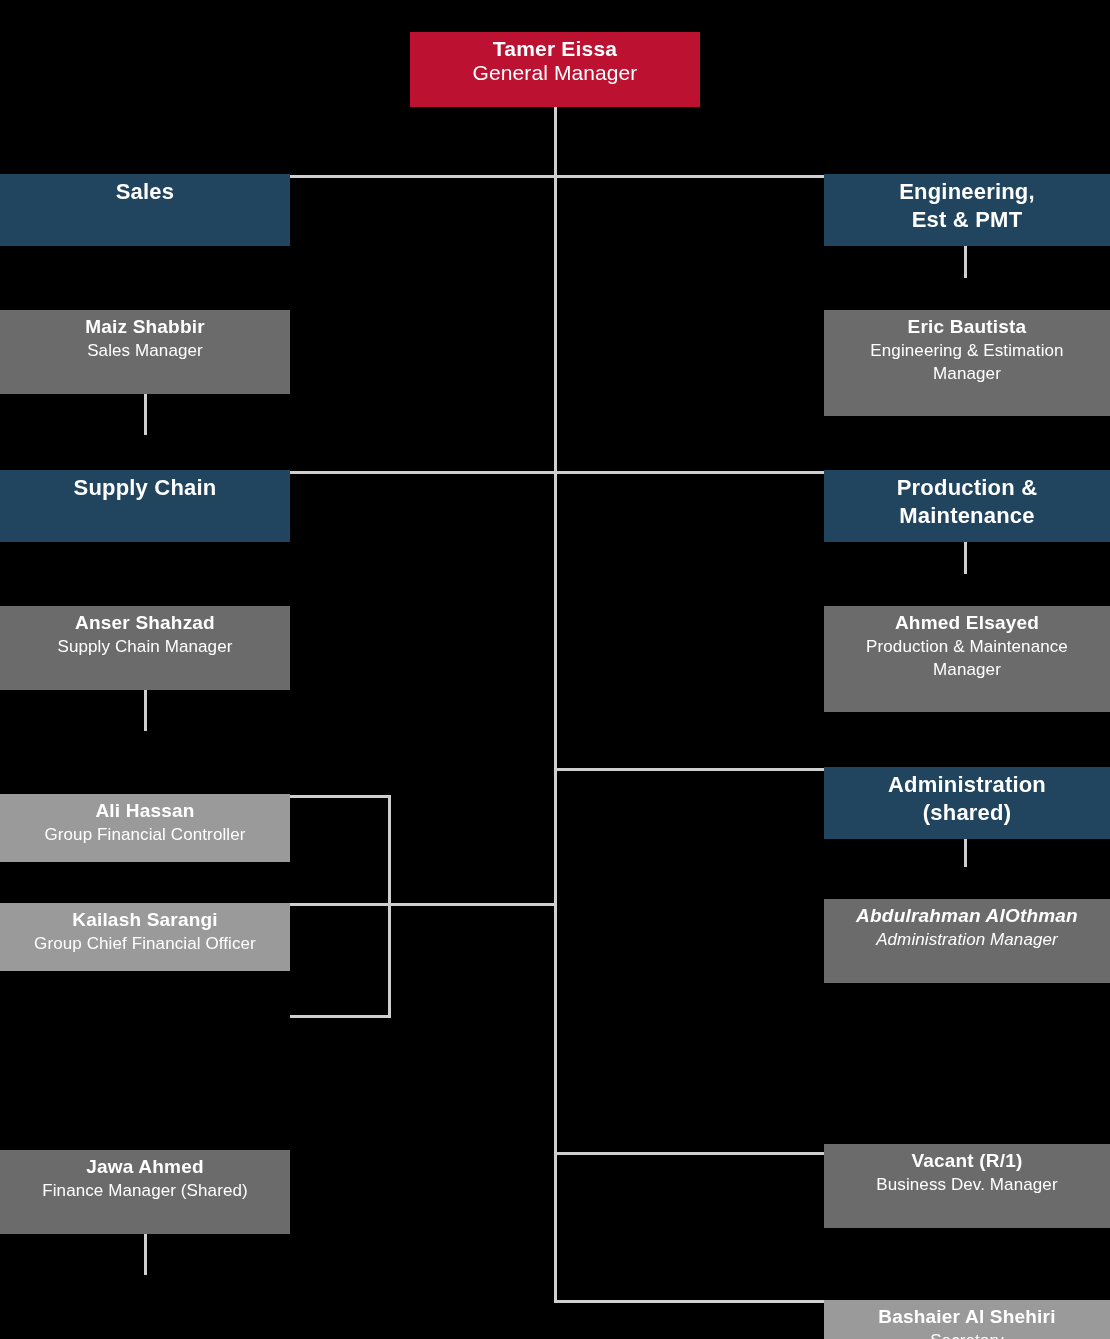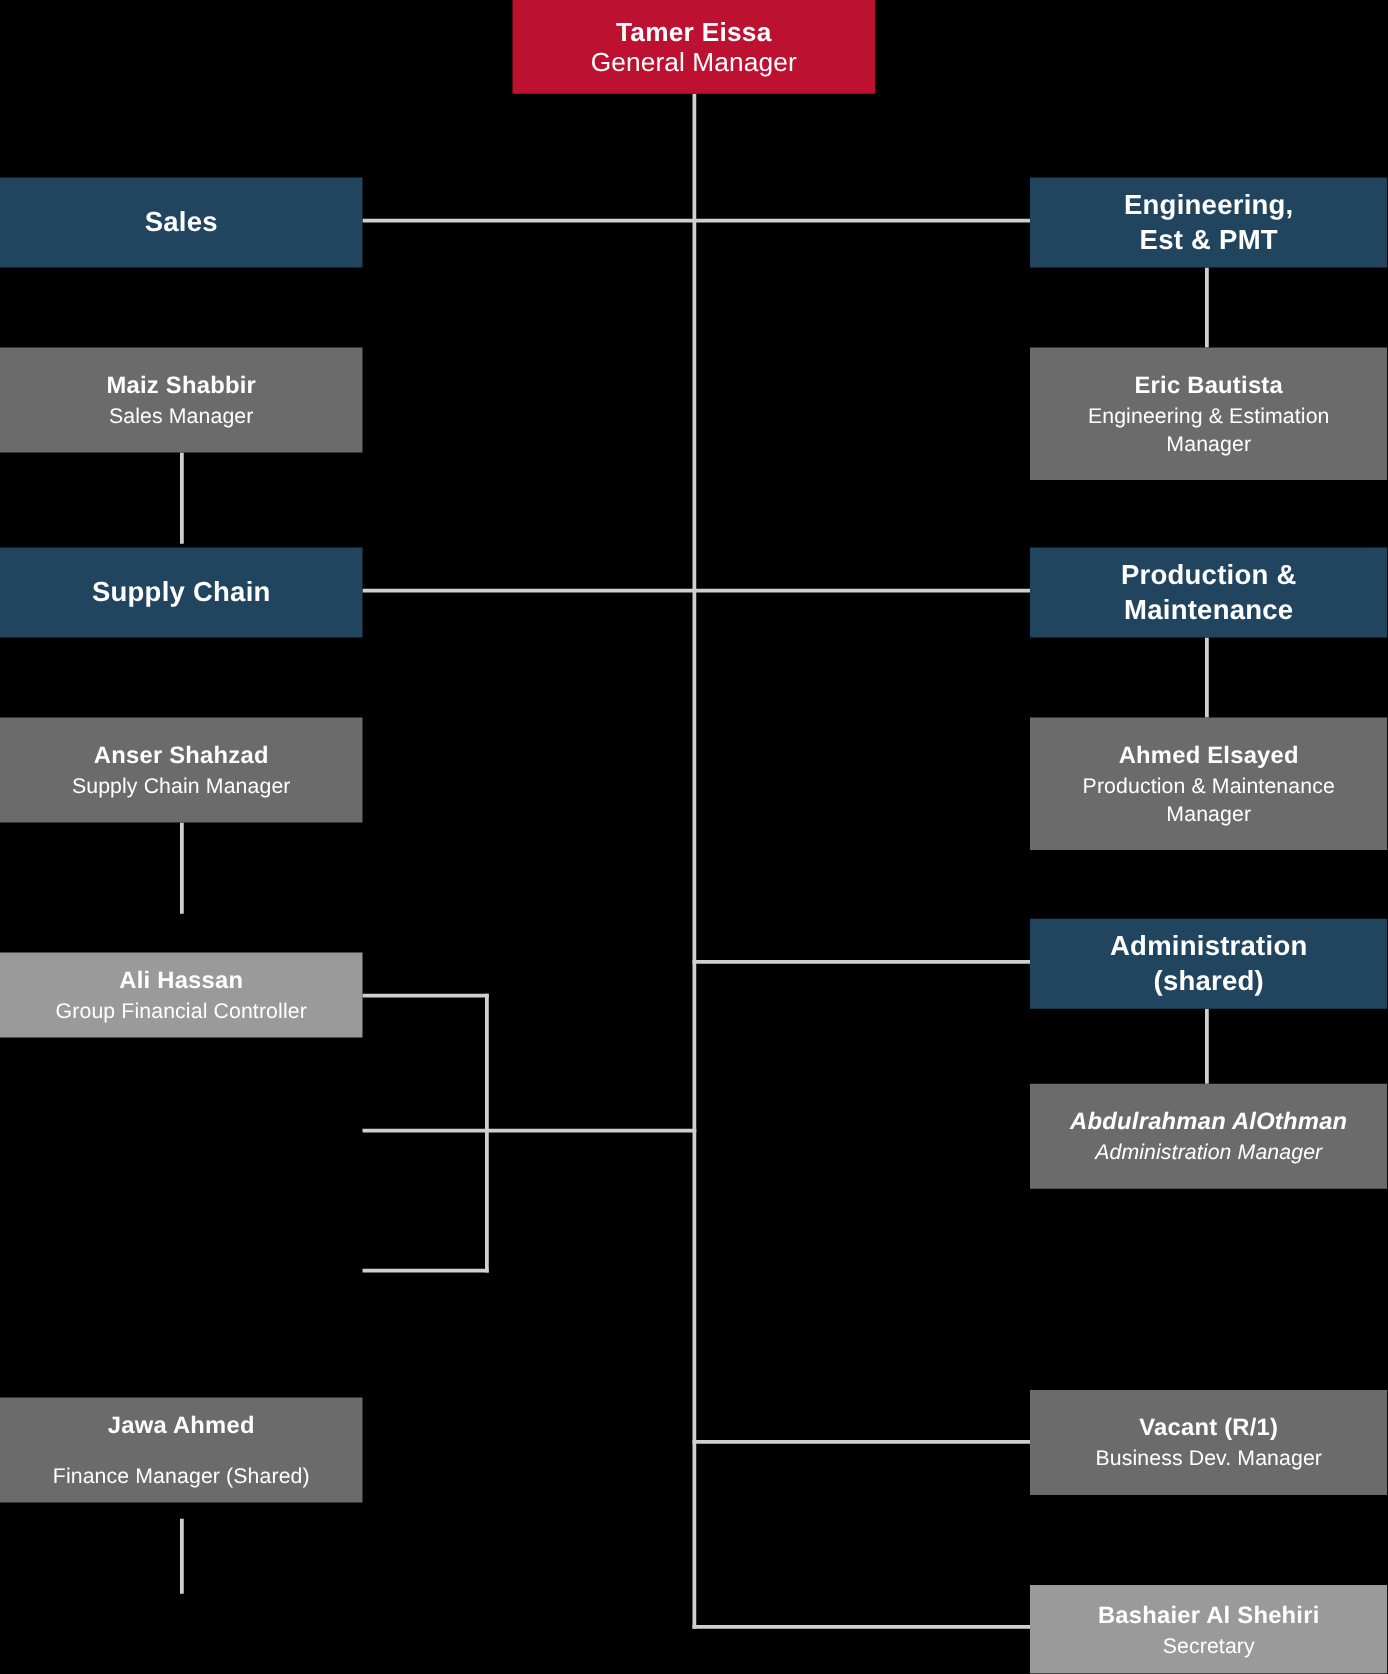--- a/index.html
+++ b/index.html
@@ -14,24 +14,25 @@
     background: #000000;
     font-family: "Liberation Sans", sans-serif;
     overflow: hidden;
   }
   .node {
     position: absolute;
     box-sizing: border-box;
     display: flex;
     flex-direction: column;
     align-items: center;
-    justify-content: center;
+    justify-content: flex-start;
     text-align: center;
     color: #ffffff;
     padding: 4px 8px;
+    margin-top: 32px;
   }
   .node .nm {
     font-weight: bold;
     font-size: 19px;
     line-height: 25px;
     letter-spacing: 0.2px;
     white-space: pre-line;
   }
   .node .ttl {
     font-weight: normal;
@@ -109,23 +110,27 @@
   <div class="node" style="left:0px; top:574px; width:290px; height:84px; background:#6b6b6b;">
     <div class="nm">Anser Shahzad</div>
     <div class="ttl">Supply Chain Manager</div>
   </div>
 
   <div class="node" style="left:0px; top:762px; width:290px; height:68px; background:#9a9a9a;">
     <div class="nm">Ali Hassan</div>
     <div class="ttl">Group Financial Controller</div>
   </div>
 
+  <div class="node" style="left:0px; top:871px; width:290px; height:68px; background:#9a9a9a;">
+    <div class="nm">Kailash Sarangi</div>
+    <div class="ttl">Group Chief Financial Officer</div>
+  </div>
 
 
-  <div class="node" style="left:0px; top:1118px; width:290px; height:84px; background:#6b6b6b;gap:16px;">
+  <div class="node" style="left:0px; top:1118px; width:290px; height:84px; background:#6b6b6b;">
     <div class="nm">Jawa Ahmed</div>
     <div class="ttl">Finance Manager (Shared)</div>
   </div>
 
   <div class="node dept" style="left:824px; top:142px; width:286px; height:72px; background:#21455f;">
     <div class="nm">Engineering,
 Est &amp; PMT</div>
   </div>
 
   <div class="node" style="left:824px; top:278px; width:286px; height:106px; background:#6b6b6b;">

